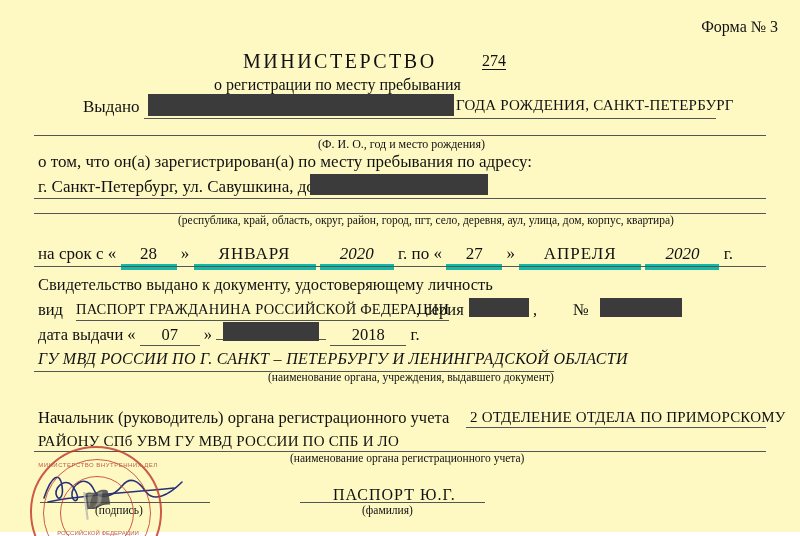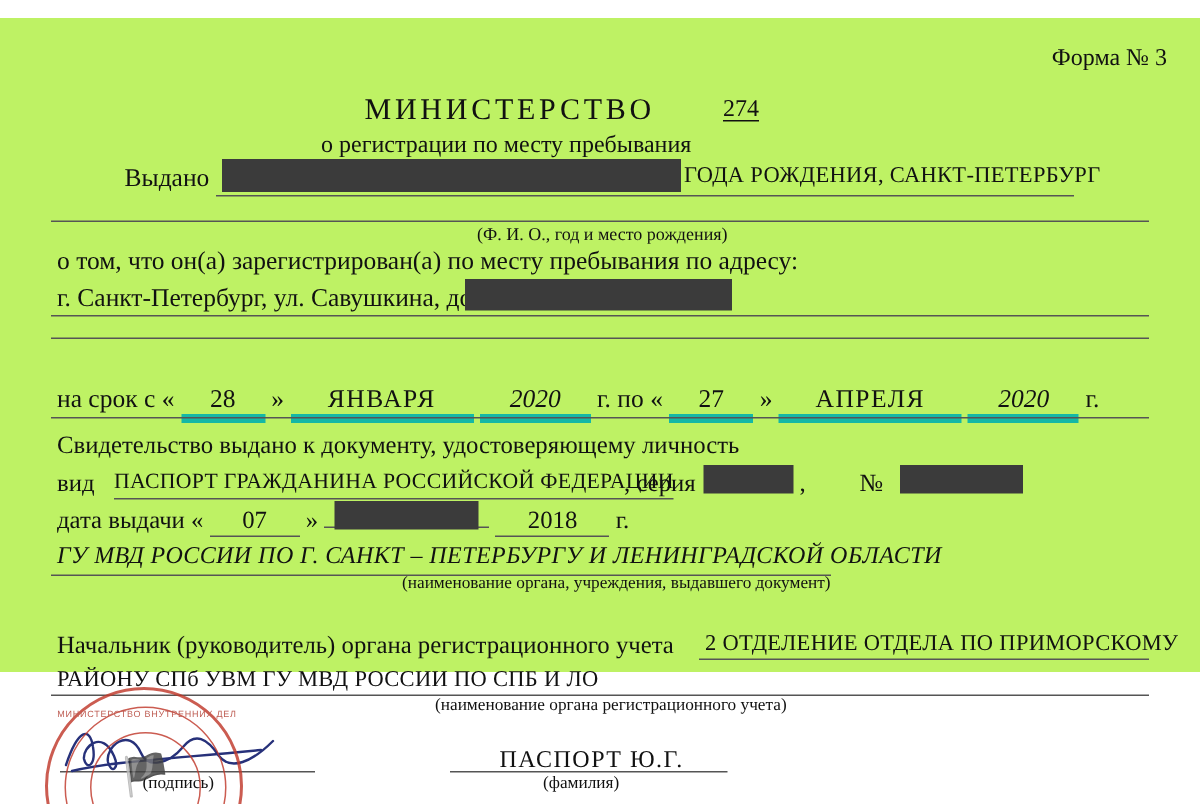--- a/index.html
+++ b/index.html
@@ -9,23 +9,23 @@
   body {
     width: 800px; height: 536px;
     background: #ffffff;
     font-family: "Liberation Serif", serif;
     color: #111;
     position: relative;
     overflow: hidden;
   }
   .page {
     position: absolute;
-    left: 0; top: 12px;
-    width: 800px; height: 436px;
-    background: #bef264;
+    left: 0; top: 0;
+    width: 800px; height: 532px;
+    background: #fef9c3;
   }
   
   .form-no {
     position: absolute;
     right: 22px; top: 18px;
     font-size: 16px;
     font-family: "Liberation Serif", serif;
   }
   
   .title {
@@ -290,20 +290,21 @@
   <div class="rule rule-a"></div>
   <div class="rule rule-b"></div>
   <div class="cap-fio">(Ф. И. О., год и место рождения)</div>
 
   <div class="line-otom">о том, что он(а) зарегистрирован(а) по месту пребывания по адресу:</div>
 
   <div class="addr">г. Санкт-Петербург, ул. Савушкина, дом</div>
   <div class="redaction r2"></div>
   <div class="rule rule-c"></div>
   <div class="rule rule-d"></div>
+  <div class="cap-addr">(республика, край, область, округ, район, город, пгт, село, деревня, аул, улица, дом, корпус, квартира)</div>
 
   <div class="term">
     <span>на срок с</span>
     <span>«</span>
     <span class="u u-day">28</span>
     <span>»</span>
     <span class="u u-month">ЯНВАРЯ</span>
     <span class="u u-year">2020</span>
     <span>г.</span>
     <span>по</span>

